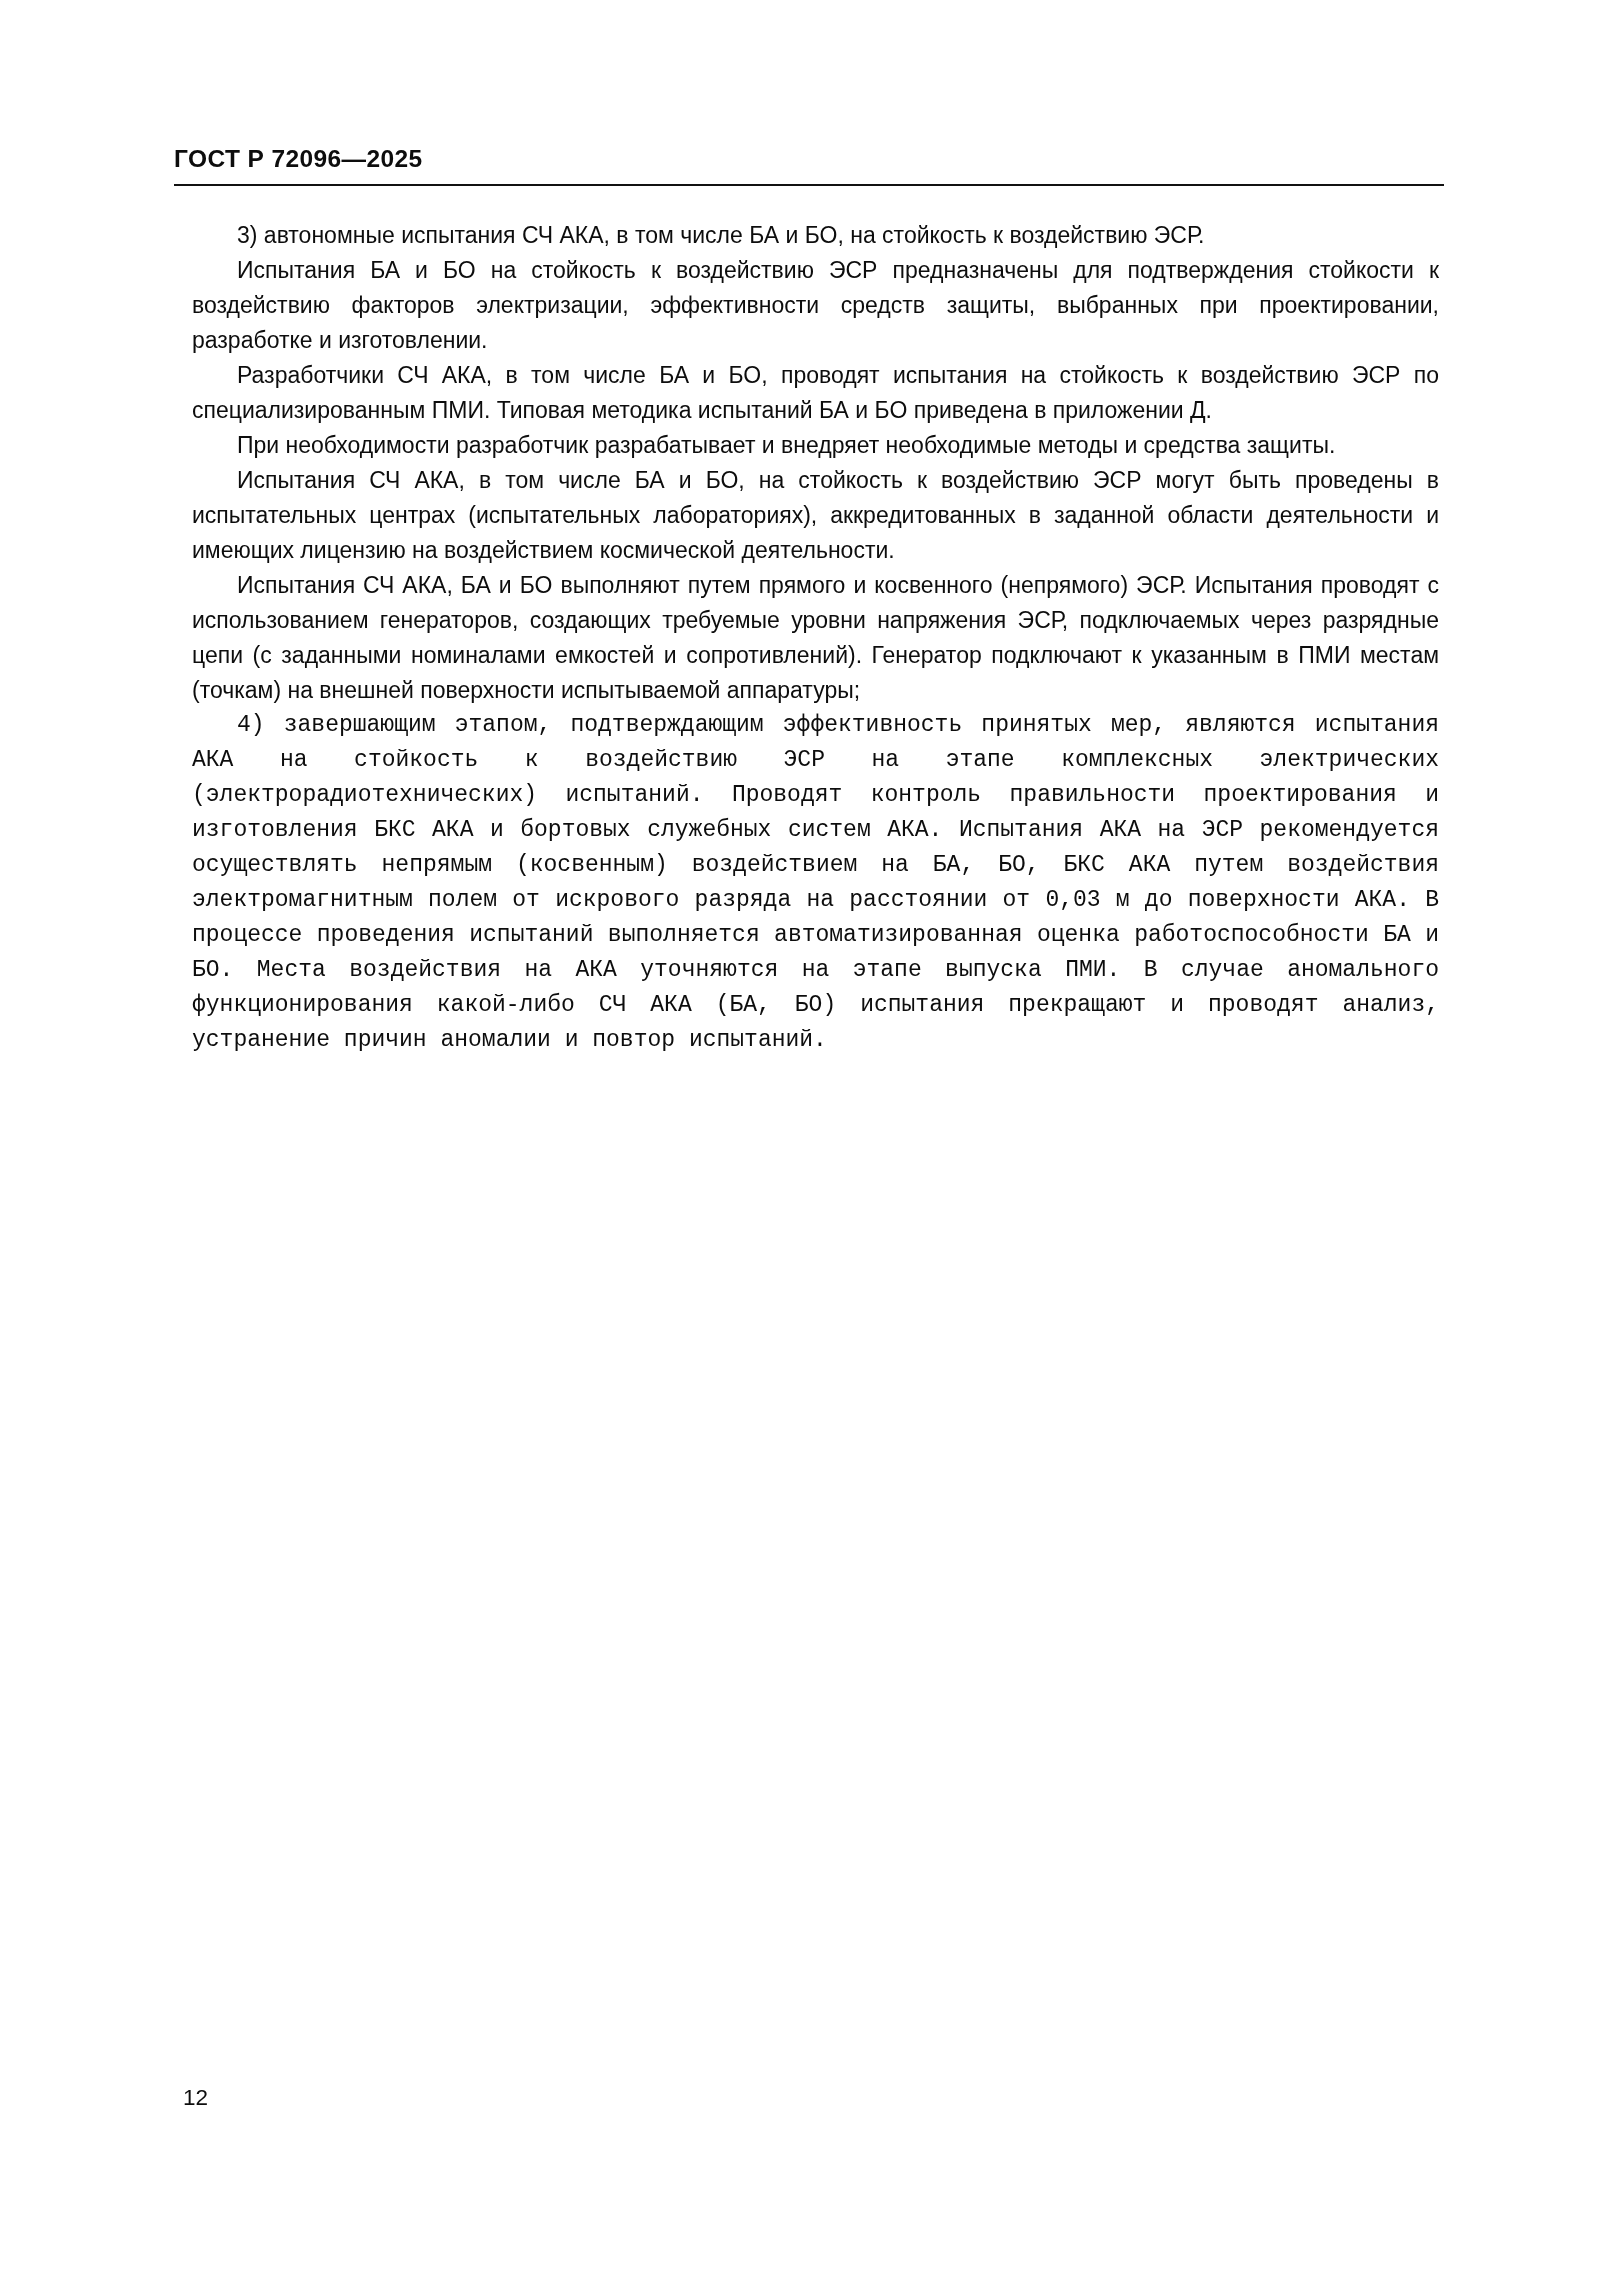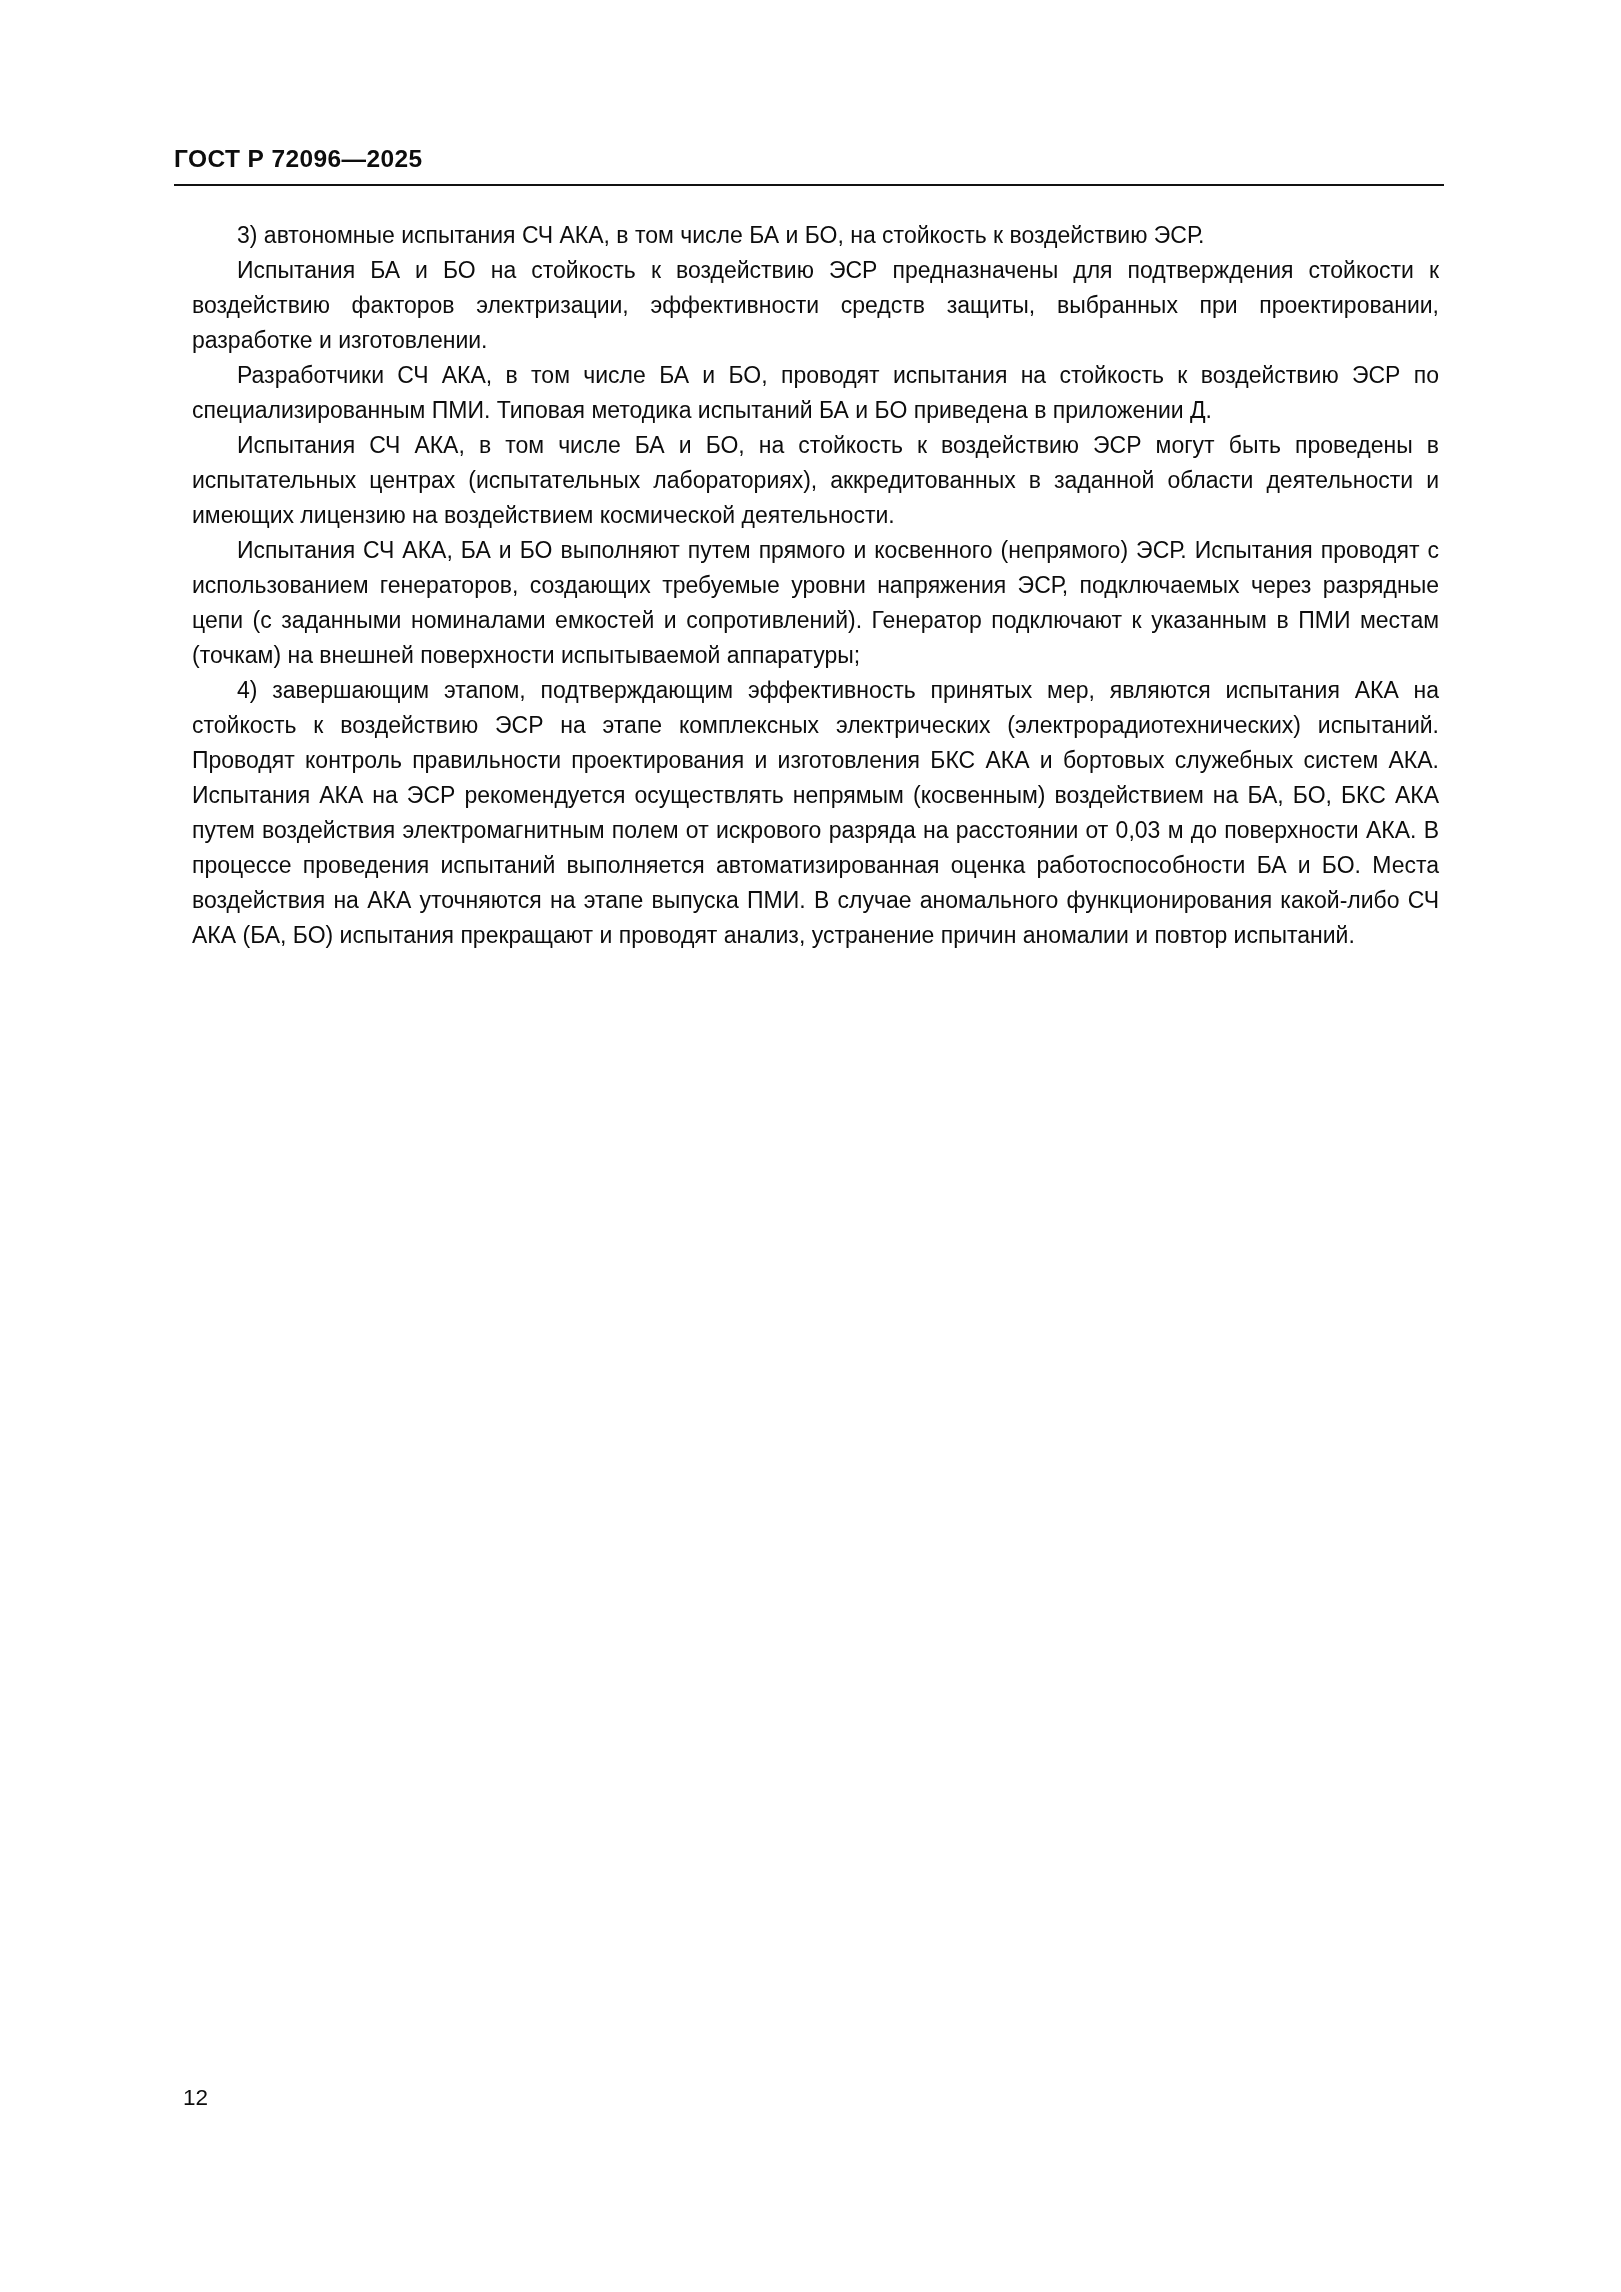--- a/index.html
+++ b/index.html
@@ -46,20 +46,21 @@
     text-align: justify;
     text-justify: inter-word;
     hyphens: manual;
   }
   .body-text p {
     margin: 0;
     text-indent: 45px;
   }
   .body-text p.last-line-natural {
     text-align-last: left;
+    font-family: Liberation Mono, monospace;
   }
   .footer-page-number {
     position: absolute;
     left: 183px;
     top: 2085px;
     font-size: 22.5px;
   }
 </style>
 </head>
 <body>
@@ -67,20 +68,21 @@
 <div class="page">
 
   <div class="header">ГОСТ Р 72096—2025</div>
 
   <div class="header-rule"></div>
 
   <div class="body-text">
     <p>3) автономные испытания СЧ АКА, в том числе БА и БО, на стойкость к воздействию ЭСР.</p>
     <p>Испытания БА и БО на стойкость к воздействию ЭСР предназначены для подтверждения стойкости к воздействию факторов электризации, эффективности средств защиты, выбранных при проектировании, разработке и изготовлении.</p>
     <p>Разработчики СЧ АКА, в том числе БА и БО, проводят испытания на стойкость к воздействию ЭСР по специализированным ПМИ. Типовая методика испытаний БА и БО приведена в приложении Д.</p>
+    <p>При необходимости разработчик разрабатывает и внедряет необходимые методы и средства защиты.</p>
     <p>Испытания СЧ АКА, в том числе БА и БО, на стойкость к воздействию ЭСР могут быть проведены в испытательных центрах (испытательных лабораториях), аккредитованных в заданной области деятельности и имеющих лицензию на воздействием космической деятельности.</p>
     <p>Испытания СЧ АКА, БА и БО выполняют путем прямого и косвенного (непрямого) ЭСР. Испытания проводят с использованием генераторов, создающих требуемые уровни напряжения ЭСР, подключаемых через разрядные цепи (с заданными номиналами емкостей и сопротивлений). Генератор подключают к указанным в ПМИ местам (точкам) на внешней поверхности испытываемой аппаратуры;</p>
     <p class="last-line-natural">4) завершающим этапом, подтверждающим эффективность принятых мер, являются испытания АКА на стойкость к воздействию ЭСР на этапе комплексных электрических (электрорадиотехнических) испытаний. Проводят контроль правильности проектирования и изготовления БКС АКА и бортовых служебных систем АКА. Испытания АКА на ЭСР рекомендуется осуществлять непрямым (косвенным) воздействием на БА, БО, БКС АКА путем воздействия электромагнитным полем от искрового разряда на расстоянии от 0,03 м до поверхности АКА. В процессе проведения испытаний выполняется автоматизированная оценка работоспособности БА и БО. Места воздействия на АКА уточняются на этапе выпуска ПМИ. В случае аномального функционирования какой-либо СЧ АКА (БА, БО) испытания прекращают и проводят анализ, устранение причин аномалии и повтор испытаний.</p>
   </div>
 
   <div class="footer-page-number">12</div>
 
 </div>
 
 

